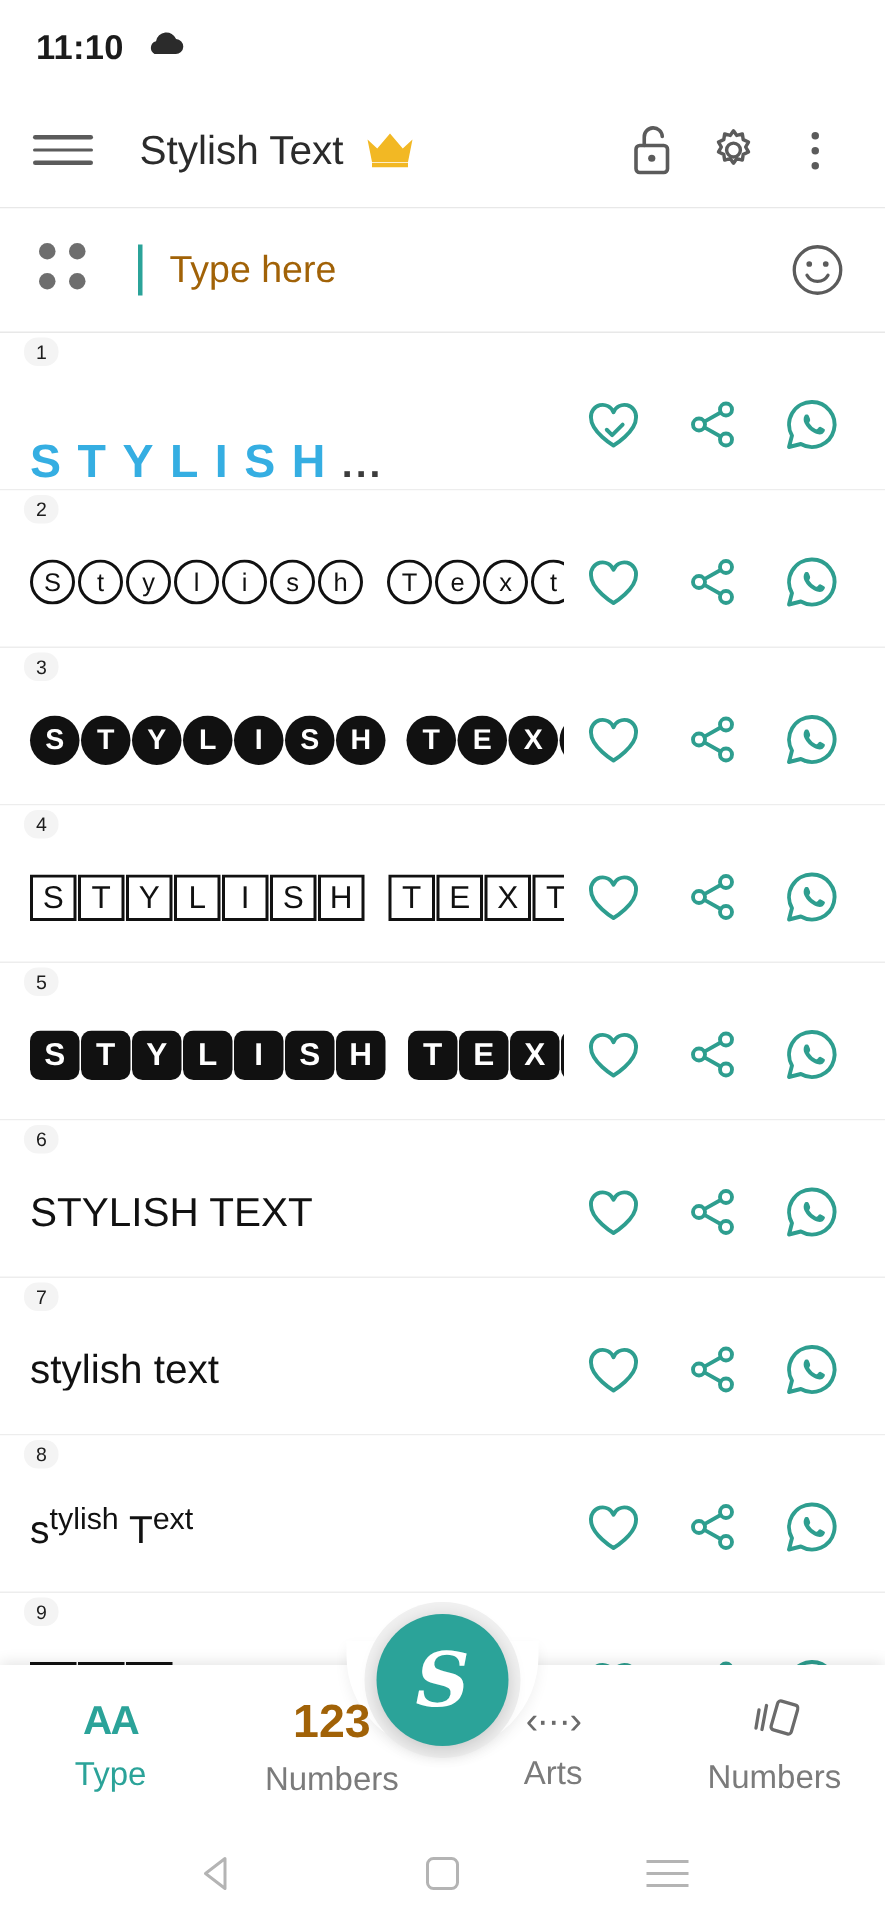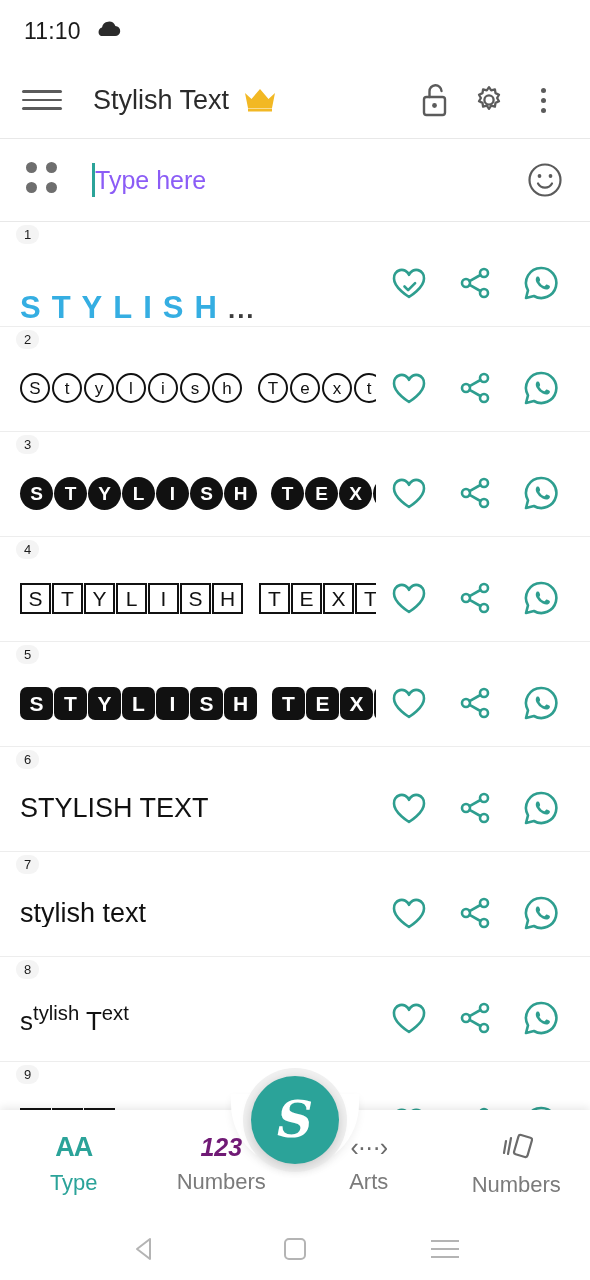--- a/index.html
+++ b/index.html
@@ -9,20 +9,21 @@
     background:#ffffff;
     overflow:hidden;
     position:relative;
   }
 
   
   .statusbar{
     height:62px; display:flex; align-items:center;
     justify-content:space-between; padding:0 22px 0 24px;
     background:#fff;
+    font-weight:bold;
   }
   .sb-left{ display:flex; align-items:center; gap:14px; }
   .sb-time{ font-size:23px; color:#1b1b1b; letter-spacing:.2px; }
   .sb-right{ display:flex; align-items:center; gap:11px; }
   .battery{
     border:2px solid #2b2b2b; border-radius:6px; padding:0 5px;
     font-size:14px; line-height:17px; color:#2b2b2b; min-width:34px;
     text-align:center;
   }
 
@@ -50,21 +51,21 @@
   .grid-dots{
     width:40px; height:36px; display:grid; grid-template-columns:repeat(2,11px);
     grid-template-rows:repeat(2,11px); gap:9px; cursor:pointer;
   }
   .grid-dots i{ width:11px; height:11px; background:#6e6e6e; border-radius:50%; display:block; }
   .typefield{
     flex:1; margin-left:26px; display:flex; align-items:center; height:46px;
     cursor:text;
   }
   .caret{ width:3px; height:34px; background:#2BA399; }
-  .placeholder{ font-size:25px; color:#8b5cf6; margin-left:0; }
+  .placeholder{ font-size:25px; color:#a16207; margin-left:18px; }
   .emoji-btn{ width:46px; display:flex; align-items:center; justify-content:center; cursor:pointer; }
 
   
   .list{ position:absolute; top:222px; left:0; right:0; bottom:0; overflow:hidden; }
   .row{ position:relative; height:105px; background:#fff; }
   .row .num{
     position:absolute; left:16px; top:3px;
     background:#f4f4f4; border-radius:9px; padding:2px 8px;
     font-size:13px; color:#1d1d1d; line-height:15px;
   }
@@ -132,21 +133,21 @@
     position:absolute; inset:0; display:flex; align-items:center;
   }
   .navitem{
     width:147.5px; display:flex; flex-direction:column; align-items:center;
     gap:7px; cursor:pointer;
   }
   .navitem .nlabel{ font-size:22px; color:#7b7b7b; }
   .navitem.active .nlabel{ color:#2BA399; }
   .nav-center{ width:0; }
   .aa{ font-size:27px; color:#2BA399; font-weight:bold; letter-spacing:-1px; }
-  .n123{ font-size:25px; color:#701a75; font-weight:bold;font-style:italic; }
+  .n123{ font-size:31px; color:#a16207; font-weight:bold; }
   .arts{ font-size:25px; color:#6b6b6b; letter-spacing:-1px; }
   .fab{
     position:absolute; left:251px; bottom:54px; width:88px; height:88px;
     border-radius:50%; background:#2BA399; display:flex; align-items:center;
     justify-content:center; box-shadow:0 3px 12px rgba(0,0,0,.18);
     cursor:pointer; z-index:5;
   }
   .fab-ring{
     position:absolute; left:243px; bottom:46px; width:104px; height:104px;
     border-radius:50%; background:#f1f1f1; z-index:4;

